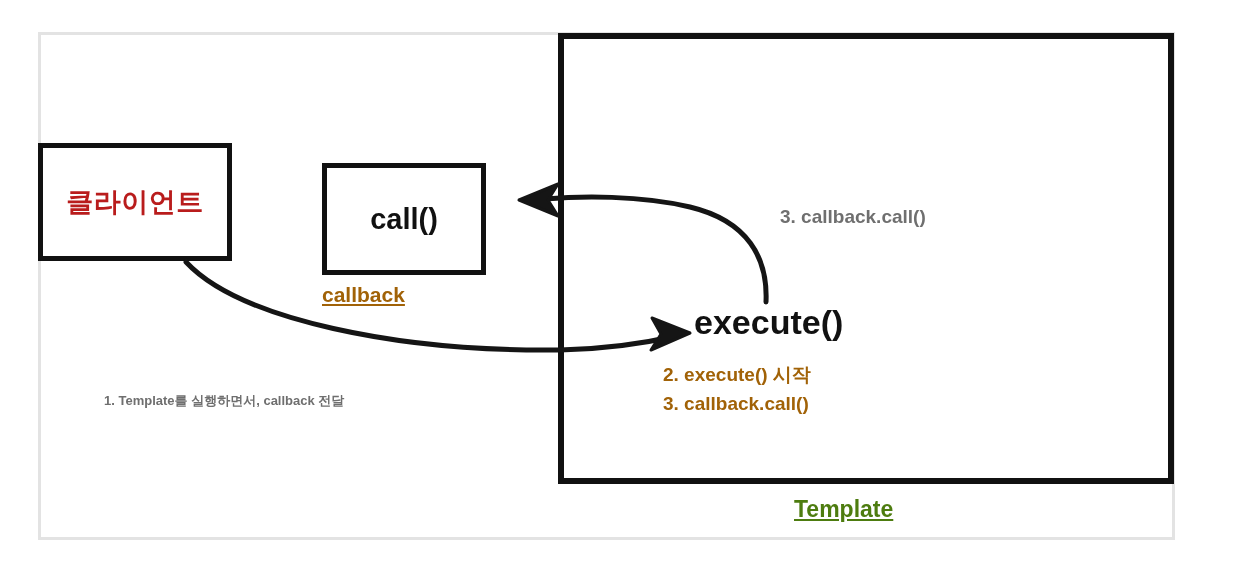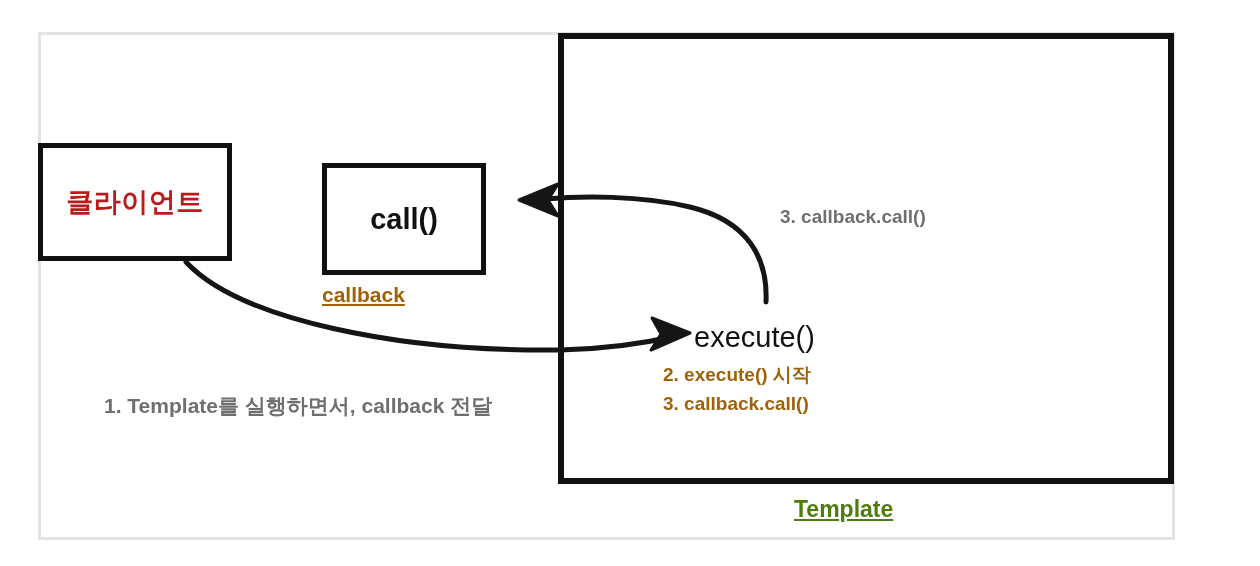--- a/index.html
+++ b/index.html
@@ -86,23 +86,23 @@
     text-align: left;
     font-size: 21px;
     font-weight: 700;
     color: #a16207;
     text-decoration: underline;
   }
   
   #execute-label {
     position: absolute;
     left: 694px;
-    top: 321px;
-    font-size: 29px;
-    font-weight: 400;
+    top: 303px;
+    font-size: 34px;
+    font-weight: 700;
     color: #111111;
     white-space: nowrap;
   }
   
   #template-steps {
     position: absolute;
     left: 663px;
     top: 360px;
     font-size: 19px;
     font-weight: 700;
@@ -119,21 +119,21 @@
     font-size: 19px;
     font-weight: 700;
     color: #6f6f6f;
     white-space: nowrap;
   }
   
   #client-note {
     position: absolute;
     left: 104px;
     top: 392px;
-    font-size: 21px;
+    font-size: 13px;
     font-weight: 700;
     color: #6f6f6f;
     white-space: nowrap;
   }
   
   #template-caption {
     position: absolute;
     left: 794px;
     top: 496px;
     font-size: 23px;

